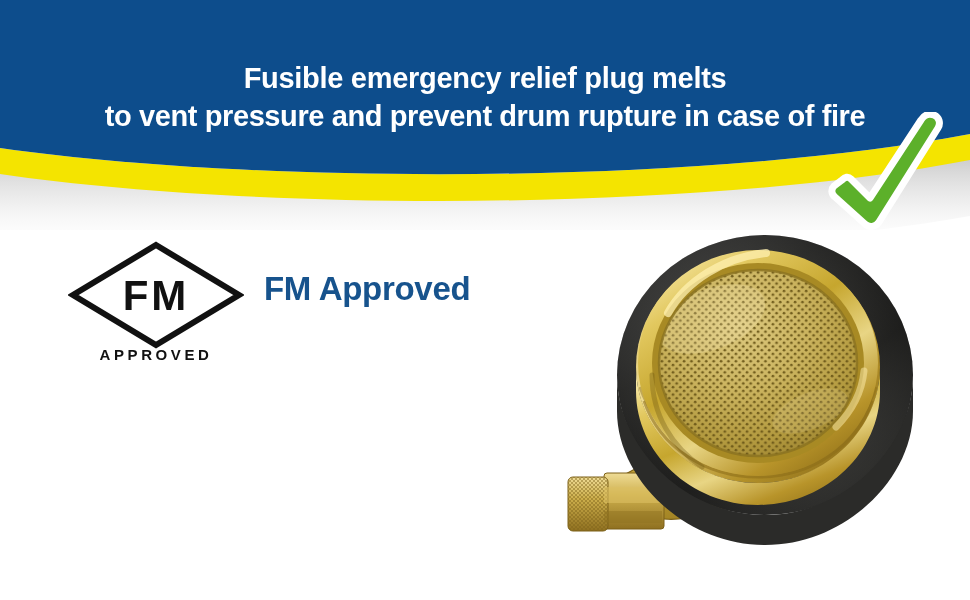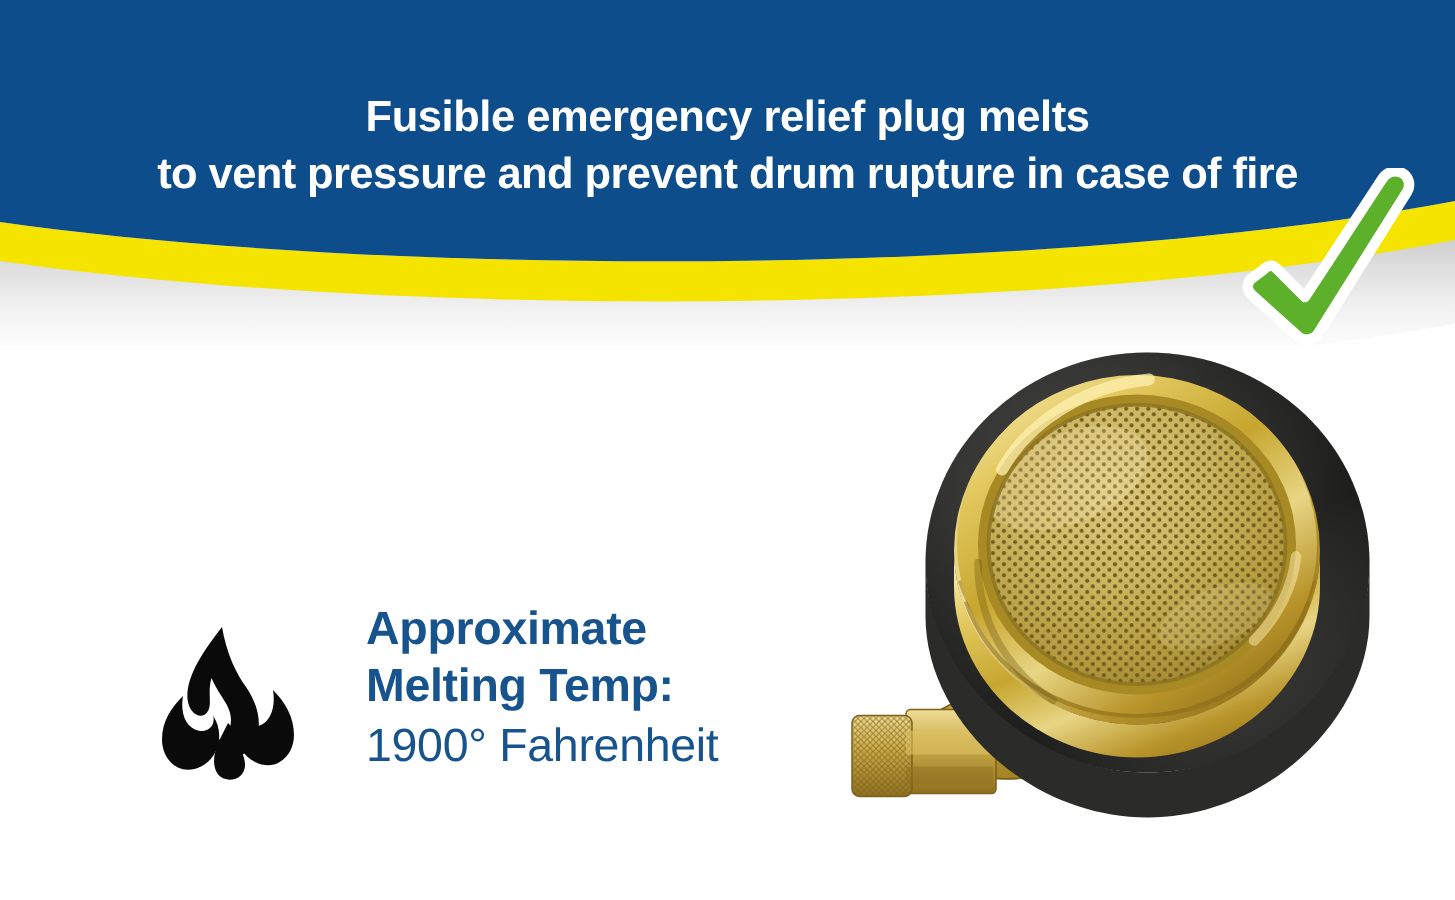--- a/index.html
+++ b/index.html
@@ -175,49 +175,36 @@
     <span class="headline-line1">Fusible emergency relief plug melts</span>
     <span class="headline-line2">to vent pressure and prevent drum rupture in case of fire</span>
   </div>
 
   <div id="check-mark">
     <svg width="120" height="118" viewBox="0 0 120 118" xmlns="http://www.w3.org/2000/svg">
       <path d="M16 68 L8 74 C5 77 5 82 9 85 L39 112 C43 116 50 115 53 110 L112 16 C115 11 113 5 108 3 C103 1 98 3 95 8 L44 86 L25 67 C22 64 19 65 16 68 Z" fill="#5cb02a" stroke="#ffffff" stroke-width="7" stroke-linejoin="round" stroke-linecap="round"></path>
     </svg>
   </div>
 
-
-  <div id="temp-row">
-
-    <div id="flame-logo">
-      <svg width="112" height="112" viewBox="0 0 112 112" xmlns="http://www.w3.org/2000/svg">
-        <g fill="#0a0a0a">
-
-          <path d="M52 6 C38 24 28 40 29 54 C30 64 38 68 42 63 C46 58 42 50 45 40
-                   C50 52 58 58 58 68 C58 78 50 84 44 80 C50 92 62 96 70 88
-                   C80 78 78 60 68 46 C62 38 55 24 52 6 Z"></path>
-
-          <path d="M86 48 C88 60 84 70 76 72 C69 74 64 68 66 62
-                   C58 74 62 90 74 96 C88 103 100 92 100 78 C100 66 94 56 86 48 Z"></path>
-
-          <path d="M26 52 C24 64 28 73 36 75 C43 77 48 71 46 65
-                   C54 77 50 93 38 99 C24 106 12 95 12 81 C12 69 18 60 26 52 Z"></path>
-
-          <path d="M56 70 C50 82 44 92 48 102 C51 109 62 110 66 103
-                   C70 96 64 88 62 80 C61 76 58 72 56 70 Z"></path>
-        </g>
+  <div id="fm-row">
+
+    <div id="fm-logo">
+      <svg width="176" height="122" viewBox="0 0 176 122" xmlns="http://www.w3.org/2000/svg">
+
+        <polygon points="88,5 171,55 88,105 5,55" fill="none" stroke="#111111" stroke-width="6"></polygon>
+
+        <text x="88" y="70" text-anchor="middle" font-family="Liberation Sans, sans-serif" font-size="42" font-weight="bold" fill="#111111" letter-spacing="3">FM</text>
+
+        <text x="88" y="120" text-anchor="middle" font-family="Liberation Sans, sans-serif" font-size="15" font-weight="bold" fill="#111111" letter-spacing="3.6">APPROVED</text>
       </svg>
     </div>
 
-    <div id="temp-text">
-      <span class="temp-head">Approximate</span>
-      <span class="temp-head">Melting Temp:</span>
-      <span class="temp-value">1900° Fahrenheit</span>
-    </div>
-  </div>
+    <div id="fm-approved-label">FM Approved</div>
+  </div>
+
 
   <div id="product-photo">
     <svg width="410" height="385" viewBox="0 0 410 385" xmlns="http://www.w3.org/2000/svg">
       <defs>
 
         <pattern id="meshDots" width="7.4" height="7.4" patternUnits="userSpaceOnUse" patternTransform="rotate(0)">
           <circle cx="2.0" cy="2.0" r="1.35" fill="#6a5718" opacity="0.92"></circle>
           <circle cx="5.7" cy="5.7" r="1.35" fill="#6a5718" opacity="0.92"></circle>
         </pattern>
 

